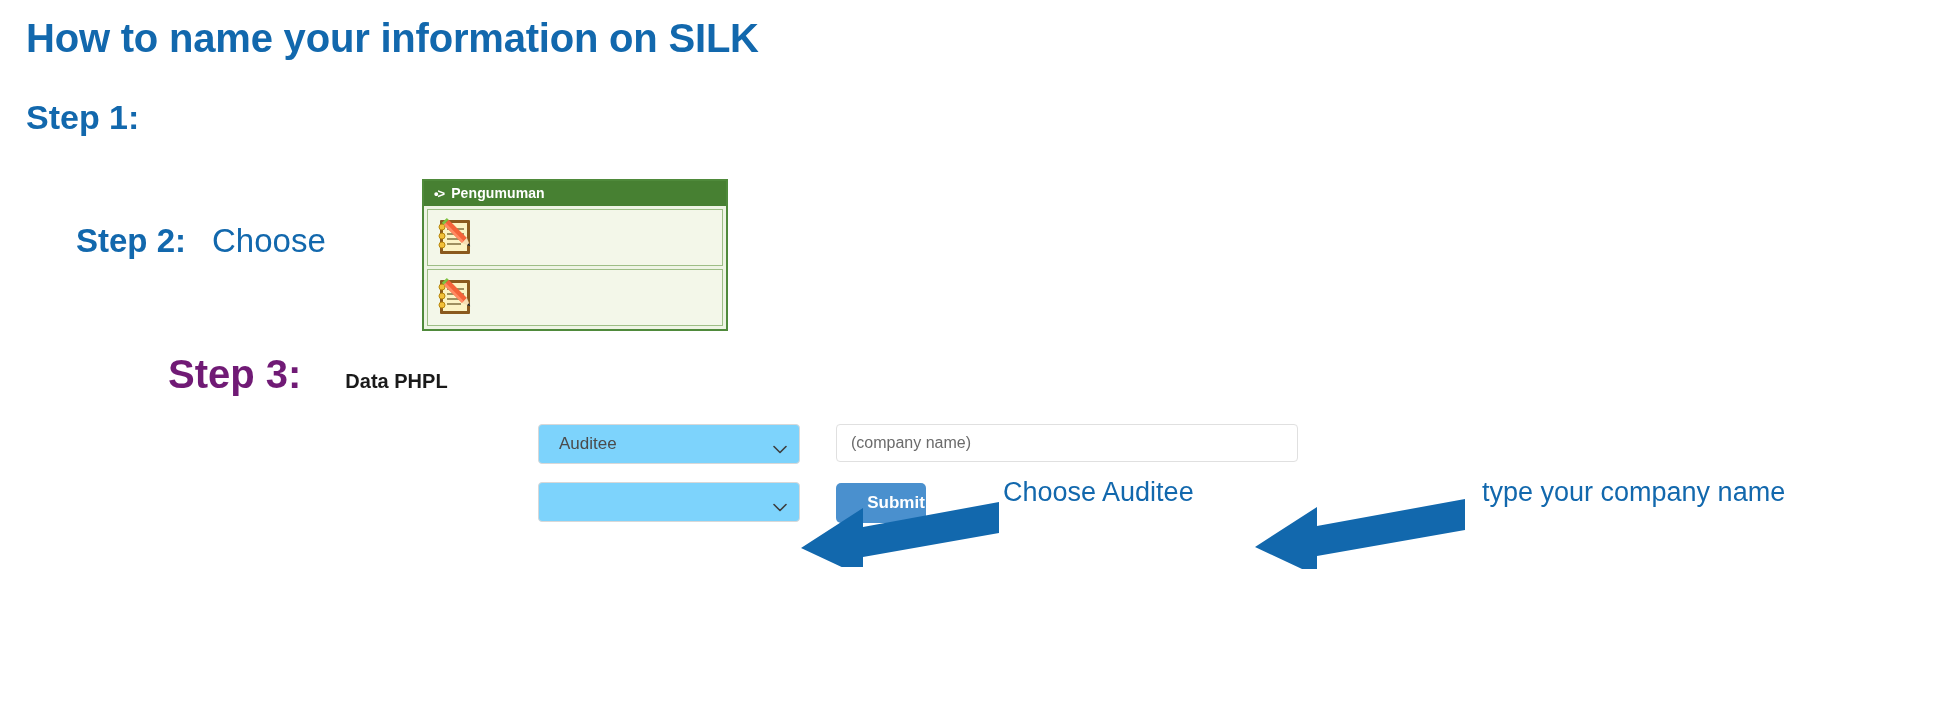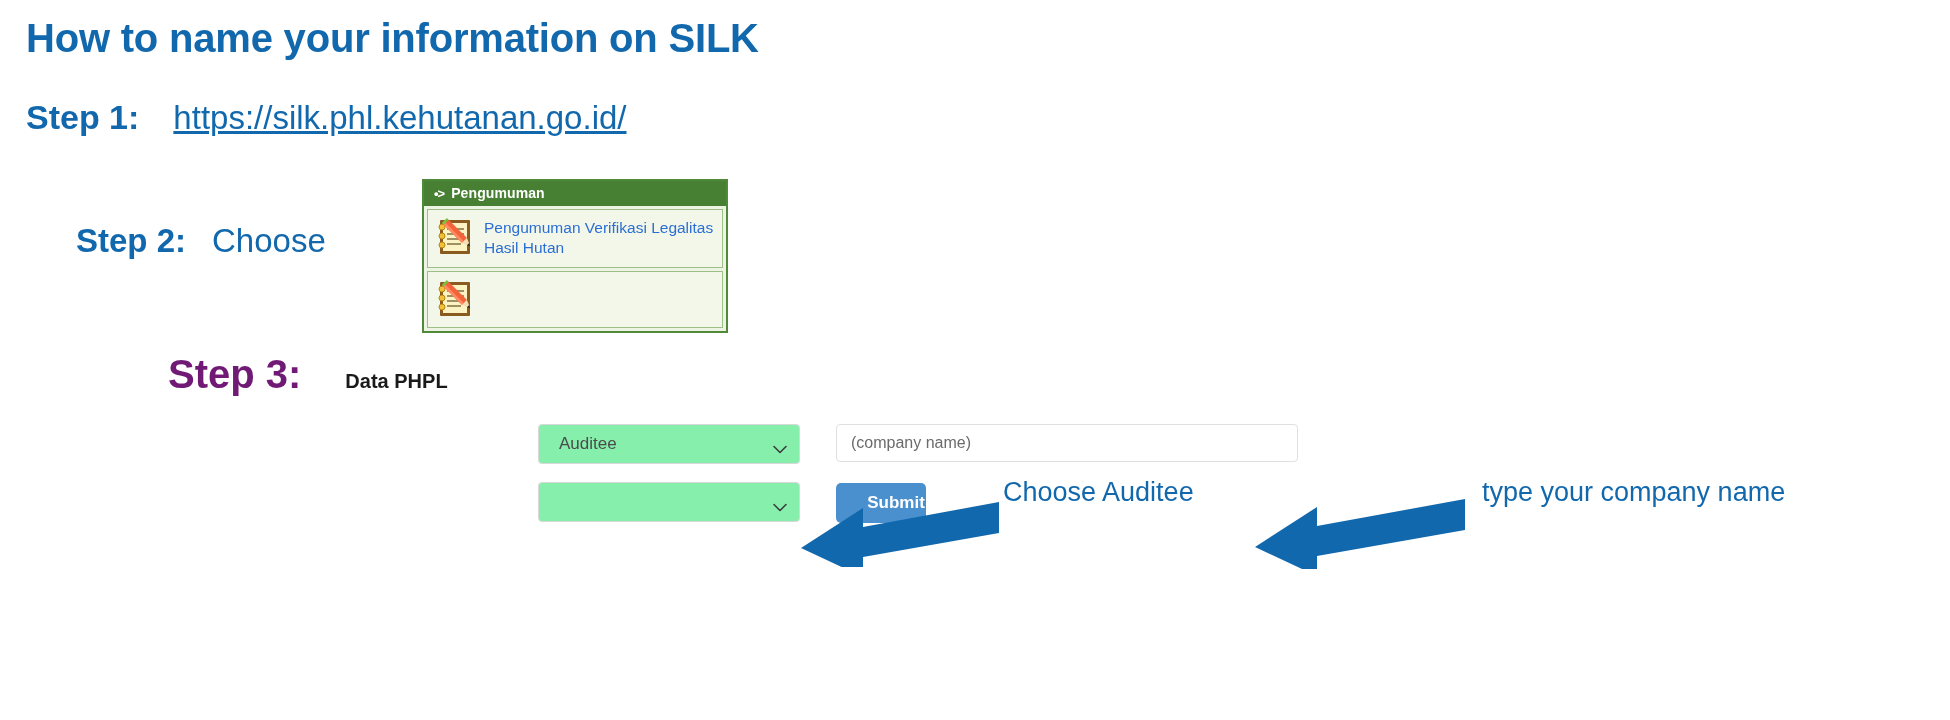--- a/index.html
+++ b/index.html
@@ -146,21 +146,21 @@
     font-size: 14px;
     font-weight: bold;
     color: #1f1f1f;
     text-align: right;
     width: 120px;
   }
 
   .select-box {
     width: 262px;
     height: 40px;
-    background: #86efac;
+    background: #7dd3fc;
     border: 1px solid #d8d8d8;
     border-radius: 4px;
     box-sizing: border-box;
     display: flex;
     align-items: center;
     padding: 0 12px 1px 20px;
     font-size: 17px;
     color: #4b4b4b;
     cursor: pointer;
     justify-content: space-between;
@@ -210,21 +210,20 @@
   }
   .arrow-svg { display: block; }
 </style>
 </head>
 <body>
 
 <div class="abs" id="page-title">How to name your information on SILK</div>
 
 <div class="abs" id="step1-row">
   <span id="step1-label">Step 1:</span>
-  <span id="step1-link">https://silk.phl.kehutanan.go.id/</span>
 </div>
 
 <div class="abs" id="step2-row">
   <span id="step2-label">Step 2:</span>
   <span id="step2-verb">Choose</span>
 </div>
 
 <div class="abs" id="pengumuman-panel">
 
   <div id="pengumuman-header">
@@ -250,21 +249,20 @@
         </g>
         <g transform="rotate(-45 26 20)">
           <rect x="22.5" y="-1" width="7" height="26" fill="#f4633a"></rect>
           <rect x="22.5" y="-1" width="2.6" height="26" fill="#ff8a63"></rect>
           <polygon points="22.5,25 29.5,25 26,33" fill="#f5deb3"></polygon>
           <polygon points="24.4,30 27.6,30 26,33" fill="#1d1d1d"></polygon>
           <rect x="22.5" y="-3.5" width="7" height="2.6" fill="#7fc242"></rect>
         </g>
       </svg>
     </span>
-    <span class="label">Pengumuman Verifikasi Legalitas Hasil Hutan</span>
   </div>
 
   <div class="pengumuman-item">
     <span class="notepad-icon">
       <svg viewBox="0 0 40 40" width="40" height="40" xmlns="http://www.w3.org/2000/svg">
         <rect x="5" y="3" width="30" height="34" rx="1" fill="#8a5a1e"></rect>
         <rect x="8" y="6" width="24" height="28" fill="#fbf3c4"></rect>
         <g stroke="#6b5a2a" stroke-width="1.3">
           <line x1="12" y1="12" x2="29" y2="12"></line>
           <line x1="12" y1="17" x2="29" y2="17"></line>

